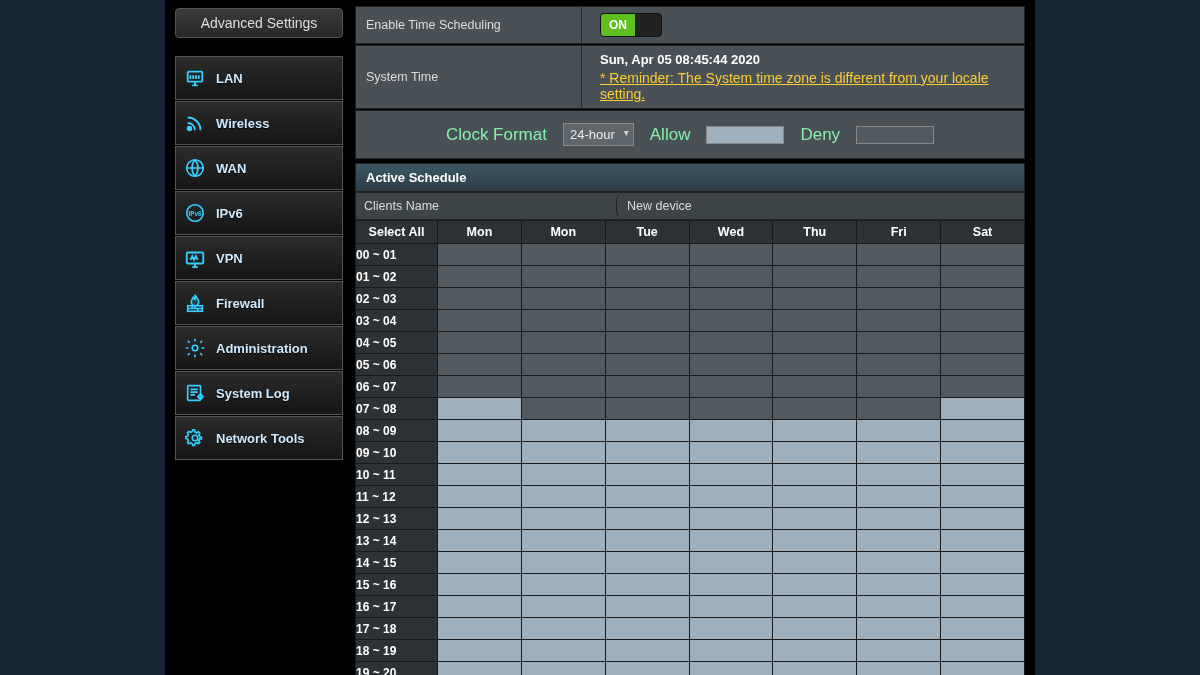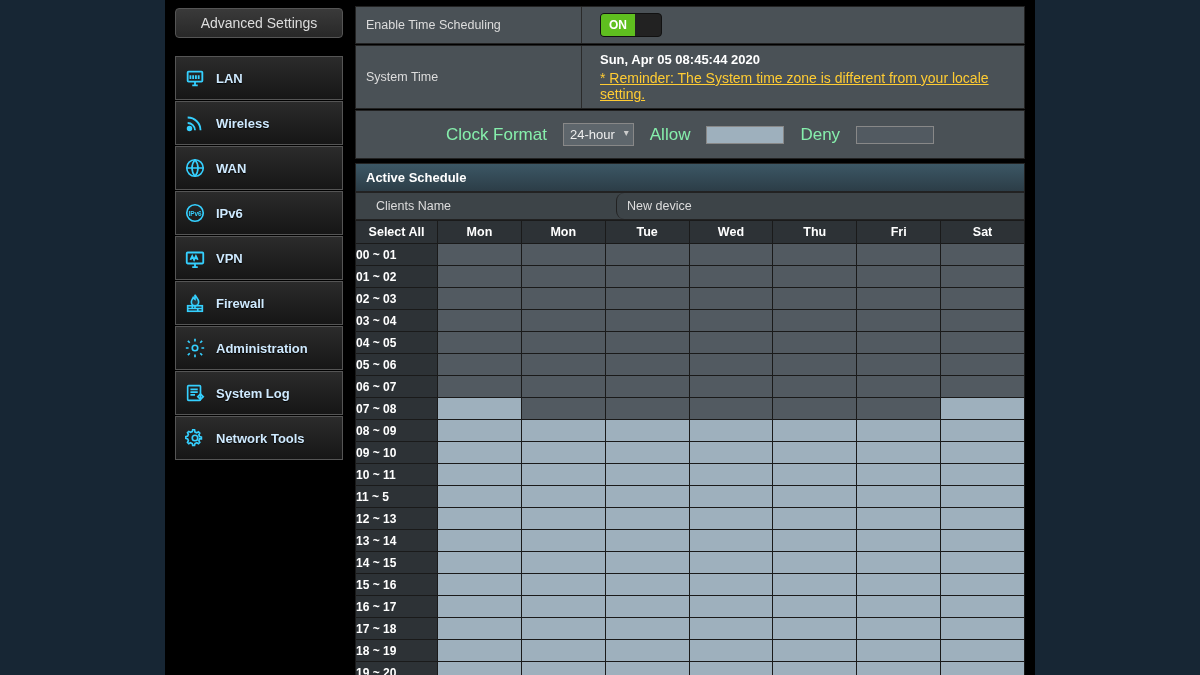--- a/index.html
+++ b/index.html
@@ -144,21 +144,21 @@
   font-weight: bold;
   font-size: 13px;
   padding: 6px 10px;
   border: 1px solid #222;
 }
 .clients-row {
   display: flex;
   background: #3d4448;
   border: 1px solid #222;
 }
-.clients-label { width: 260px; padding: 6px 20px; font-size: 12.5px; color: #ddd; }
+.clients-label { width: 260px; padding: 6px 8px; font-size: 12.5px; color: #ddd; }
 .clients-value { flex: 1; padding: 6px 10px; font-size: 12.5px; color: #ddd; border-left: 1px solid #222; border-radius: 8px; }
 table.schedule {
   width: 100%;
   border-collapse: collapse;
   table-layout: fixed;
 }
 table.schedule th {
   background: #2d3236;
   color: #fff;
   font-weight: bold;
@@ -430,21 +430,21 @@
             <td class="timecol">10 ~ 11</td>
             <td class="cell-allow"></td>
             <td class="cell-allow"></td>
             <td class="cell-allow"></td>
             <td class="cell-allow"></td>
             <td class="cell-allow"></td>
             <td class="cell-allow"></td>
             <td class="cell-allow"></td>
           </tr>
           <tr>
-            <td class="timecol">11 ~ 5</td>
+            <td class="timecol">11 ~ 12</td>
             <td class="cell-allow"></td>
             <td class="cell-allow"></td>
             <td class="cell-allow"></td>
             <td class="cell-allow"></td>
             <td class="cell-allow"></td>
             <td class="cell-allow"></td>
             <td class="cell-allow"></td>
           </tr>
           <tr>
             <td class="timecol">12 ~ 13</td>

